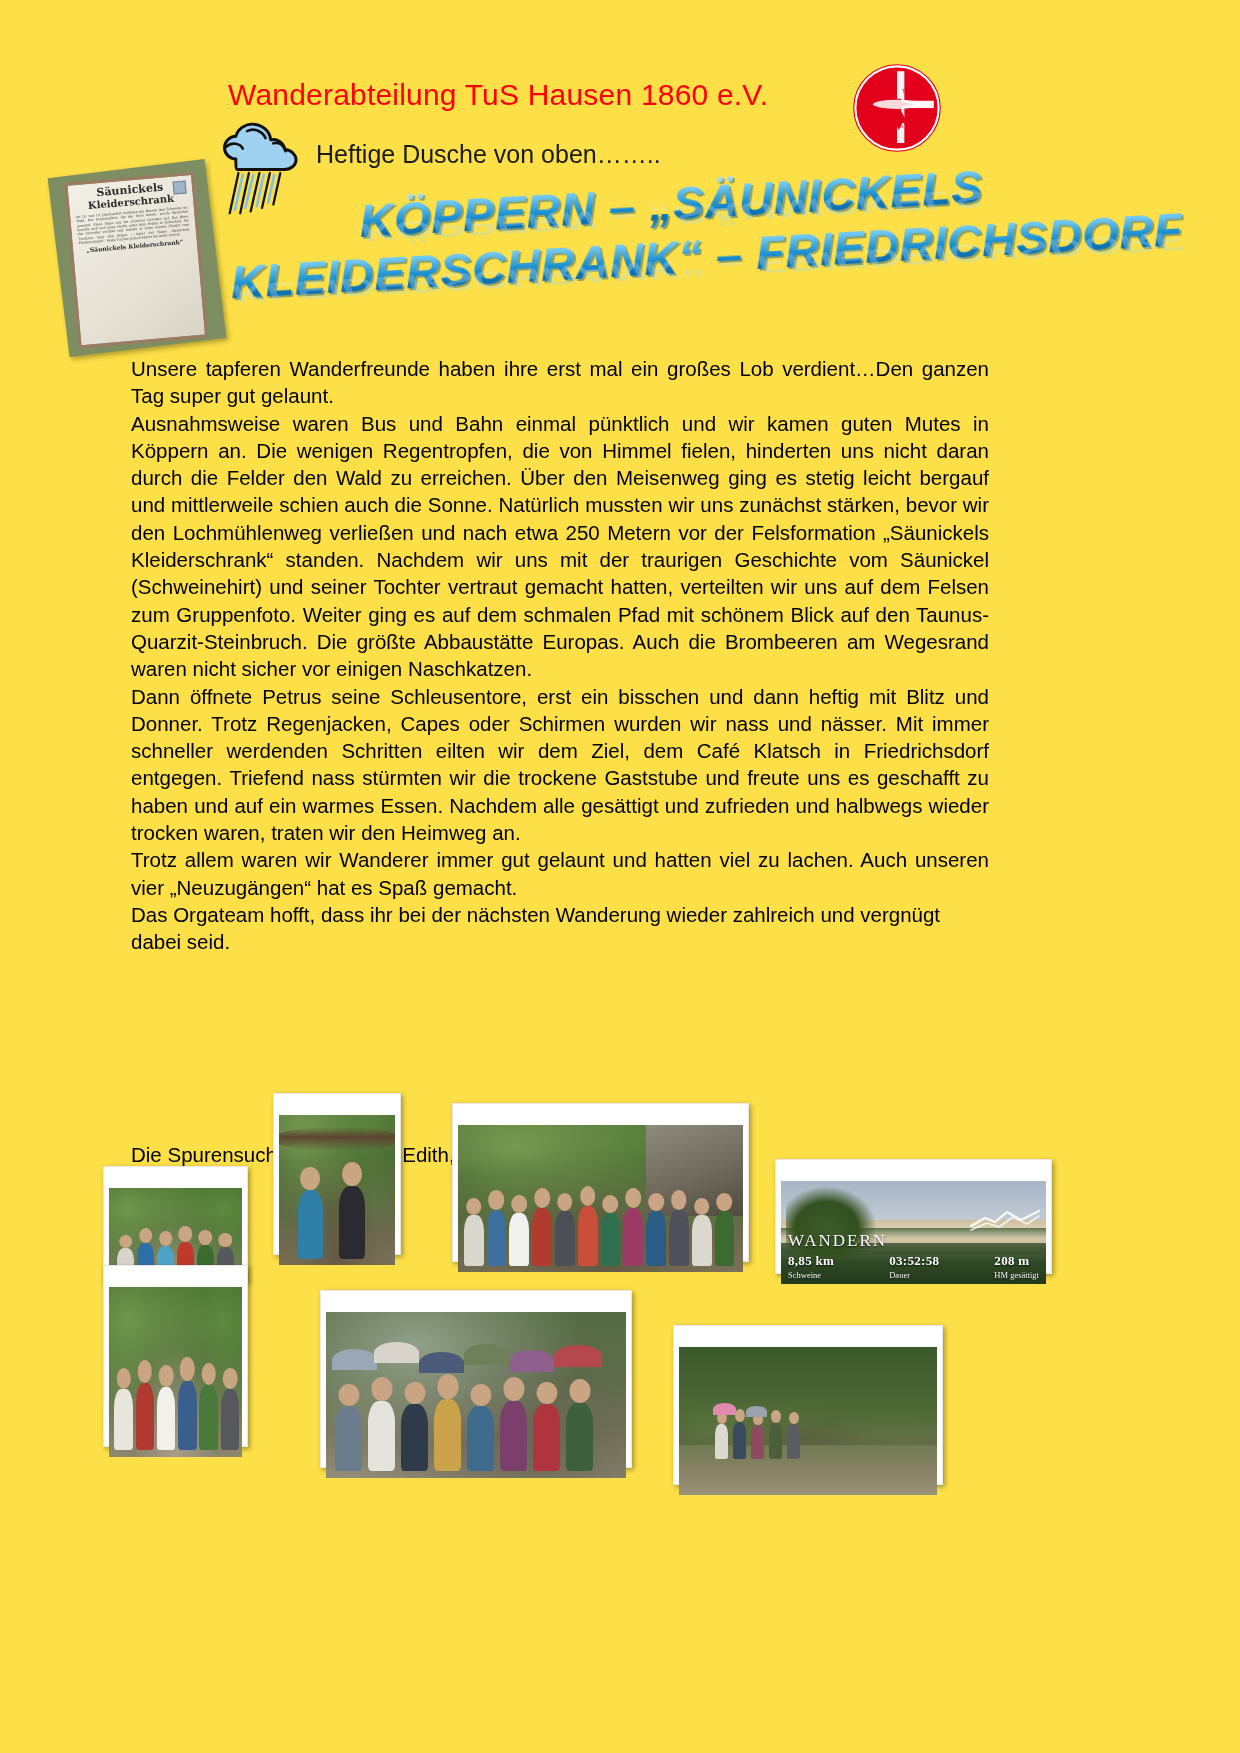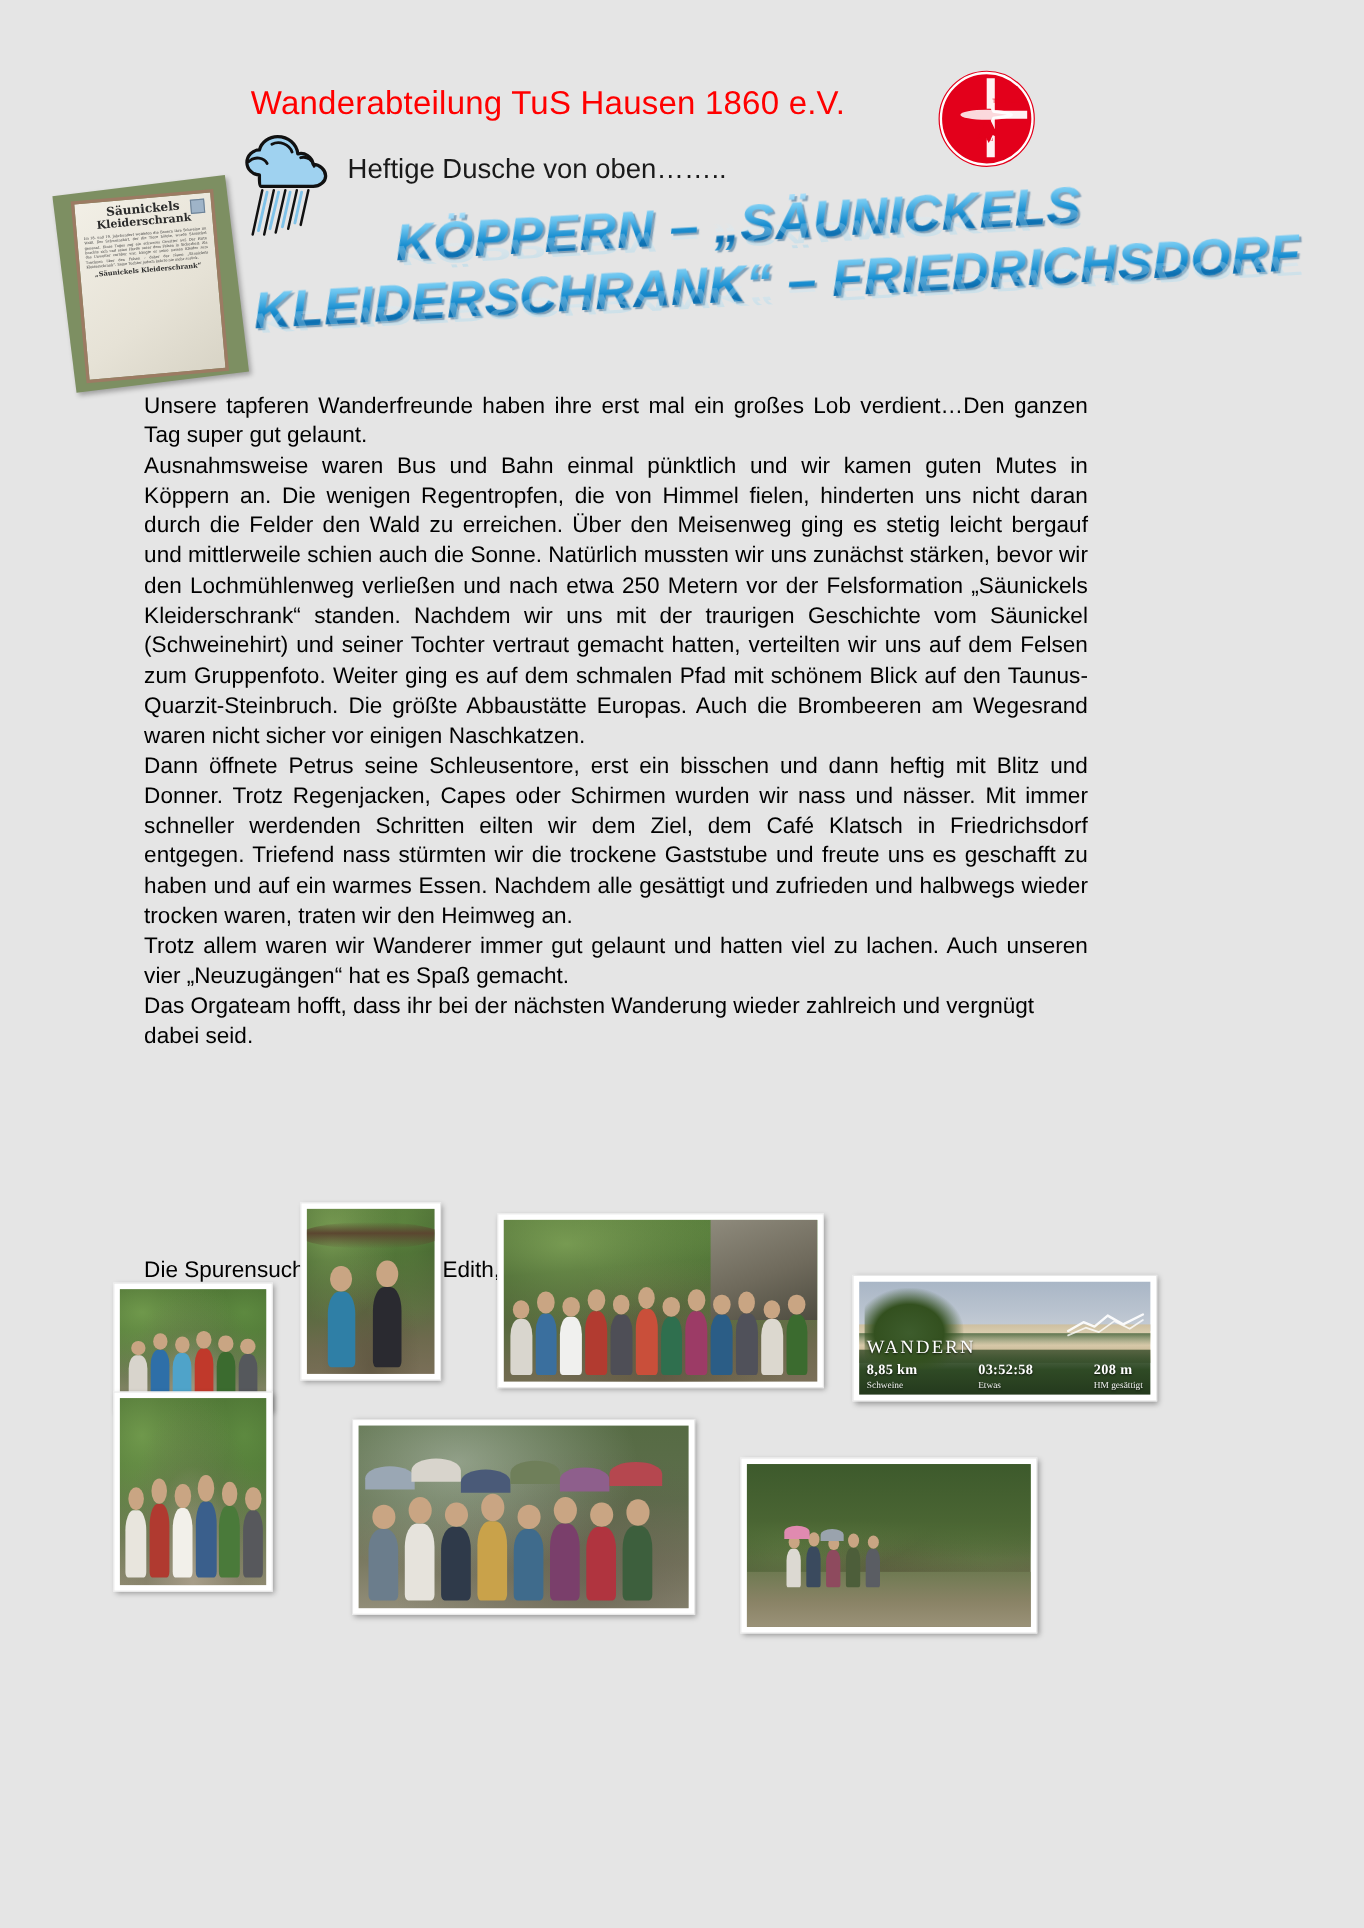--- a/index.html
+++ b/index.html
@@ -7,21 +7,21 @@
     padding: 0;
     background: #ffffff;
   }
   body {
     font-family: "Liberation Sans", sans-serif;
   }
   .page {
     position: relative;
     width: 1240px;
     height: 1753px;
-    background: #e5e5e5;
+    background: #fde047;
     overflow: hidden;
   }
 
   
   .club-title {
     position: absolute;
     left: 228px;
     top: 78px;
     font-size: 30px;
     color: #FF0000;
@@ -202,20 +202,21 @@
     padding: 5px;
     box-sizing: border-box;
     box-shadow: 2px 2px 5px rgba(0,0,0,0.35);
     border: 1px solid #e8e8e8;
   }
   .photo .inner {
     width: 100%;
     height: 100%;
     position: relative;
     overflow: hidden;
+    margin-top: 16px;
   }
 
   
   .sc-forest {
     background:
       radial-gradient(ellipse at 20% 15%, rgba(160,200,110,0.55) 0%, rgba(0,0,0,0) 45%),
       radial-gradient(ellipse at 75% 10%, rgba(120,170,80,0.45) 0%, rgba(0,0,0,0) 50%),
       radial-gradient(ellipse at 50% 95%, rgba(90,80,60,0.65) 0%, rgba(0,0,0,0) 55%),
       linear-gradient(175deg, #4c6b34 0%, #3f5b2c 30%, #5d6b42 62%, #6e6a4e 80%, #7a6f58 100%);
   }
@@ -441,21 +442,21 @@
 
       <div class="stats">
         <div class="stats-title">WANDERN</div>
         <div class="stats-row">
           <div class="stats-cell">
             <div class="stats-val">8,85 km</div>
             <div class="stats-lbl">Schweine</div>
           </div>
           <div class="stats-cell">
             <div class="stats-val">03:52:58</div>
-            <div class="stats-lbl">Etwas</div>
+            <div class="stats-lbl">Dauer</div>
           </div>
           <div class="stats-cell">
             <div class="stats-val">208 m</div>
             <div class="stats-lbl">HM gesättigt</div>
           </div>
         </div>
       </div>
     </div>
   </div>
 

